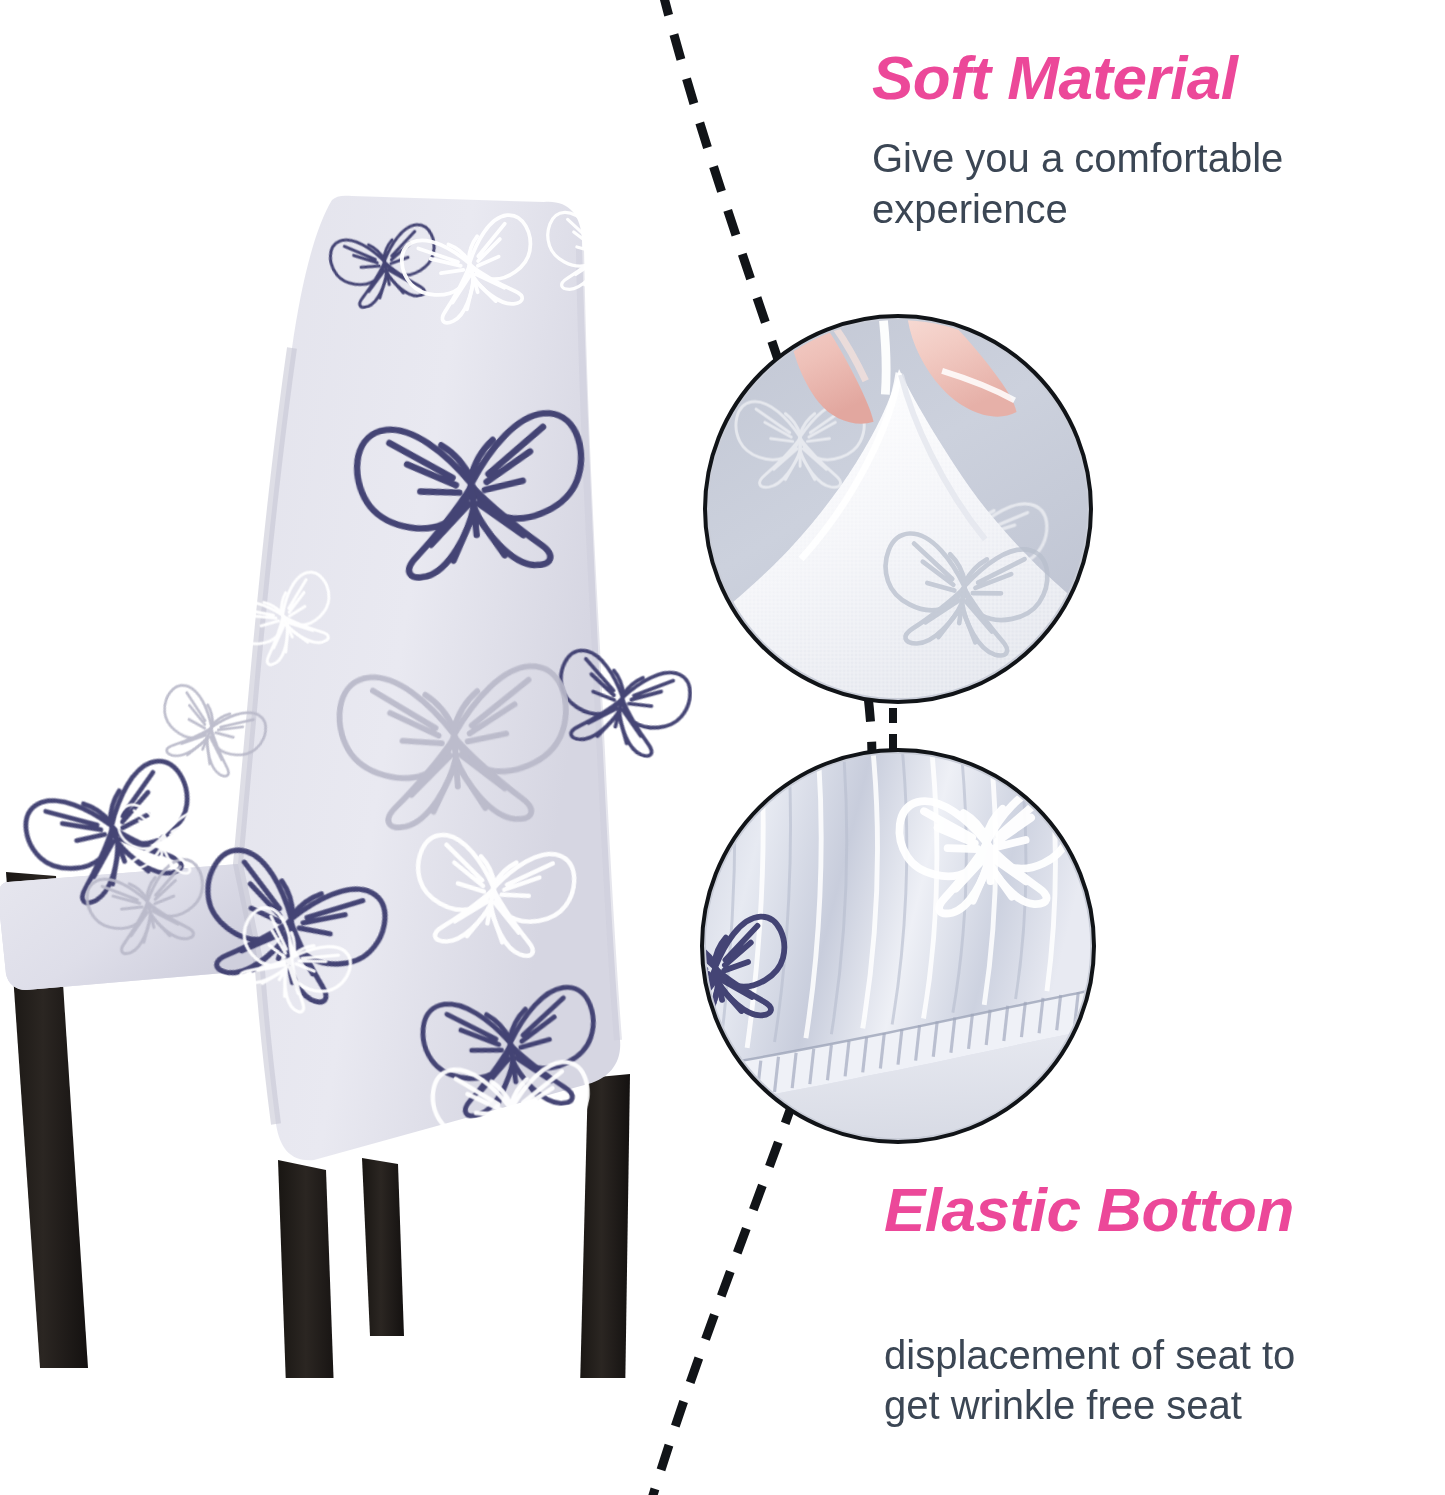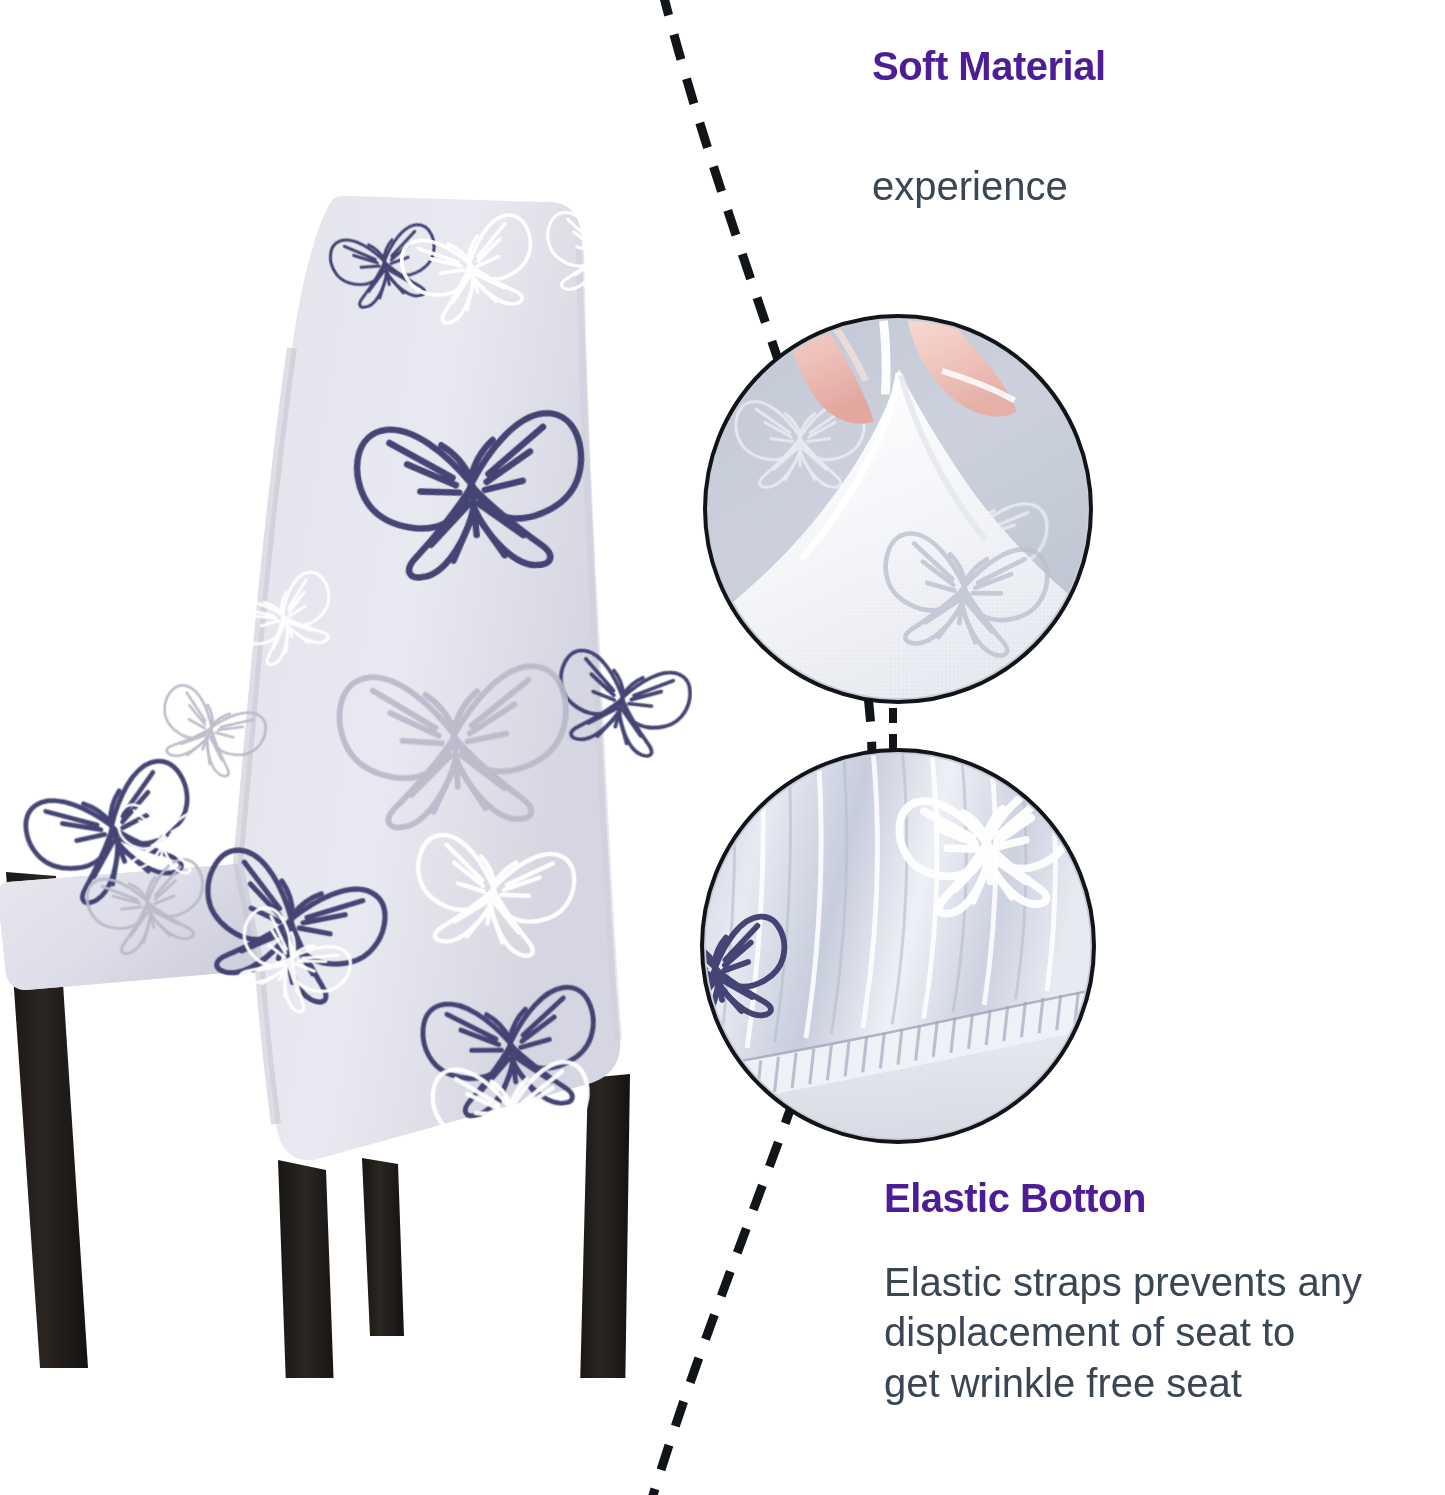--- a/index.html
+++ b/index.html
@@ -9,22 +9,22 @@
     background:#ffffff;
   }
   #stage{position:absolute;inset:0;}
 
   
   .divider{position:absolute;left:0;top:0;width:1445px;height:1495px;pointer-events:none;}
 
   
   .textblock{position:absolute;}
   .headline{
-    color:#4c1d95;font-size:40px;font-weight:bold;letter-spacing:-0.5px;
-    line-height:1.02;white-space:nowrap;margin:0;
+    color:#ec4899;font-size:62px;font-weight:bold;letter-spacing:-0.5px;
+    line-height:1.02;white-space:nowrap;margin:0;font-style:italic;
   }
   .subline{
     color:#3b4654;font-size:40px;font-weight:normal;line-height:1.26;margin:0;
   }
   #top-text{left:872px;top:46px;width:540px;}
   #top-text .subline{margin-top:24px;}
   #bottom-text{left:872px;top:1178px;width:560px;margin-left:12px;}
   #bottom-text .subline{margin-top:38px;}
 
   
@@ -285,27 +285,27 @@
         <path d="M-6 322 C40 316 110 302 180 288 C260 272 340 254 402 242" stroke="#9ea5b9" stroke-width="2.5" fill="none" opacity="0.8"></path>
 
         <path d="M-6 362 C40 356 110 342 180 328 C260 312 340 294 402 282 L402 402 L-6 402 Z" fill="url(#underside)"></path>
       </g>
     </svg>
   </div>
 
   <div id="top-text" class="textblock">
     <h2 class="headline">Soft Material</h2>
     <p class="subline">
-      <br>
+      <span>Give you a comfortable</span><br>
       <span>experience</span>
     </p>
   </div>
 
   <div id="bottom-text" class="textblock">
     <h2 class="headline">Elastic Botton</h2>
     <p class="subline">
-      <span>Elastic straps prevents any</span><br>
+      <br>
       <span>displacement of seat to</span><br>
       <span>get wrinkle free seat</span>
     </p>
   </div>
 
 </div>
 
 </body></html>

